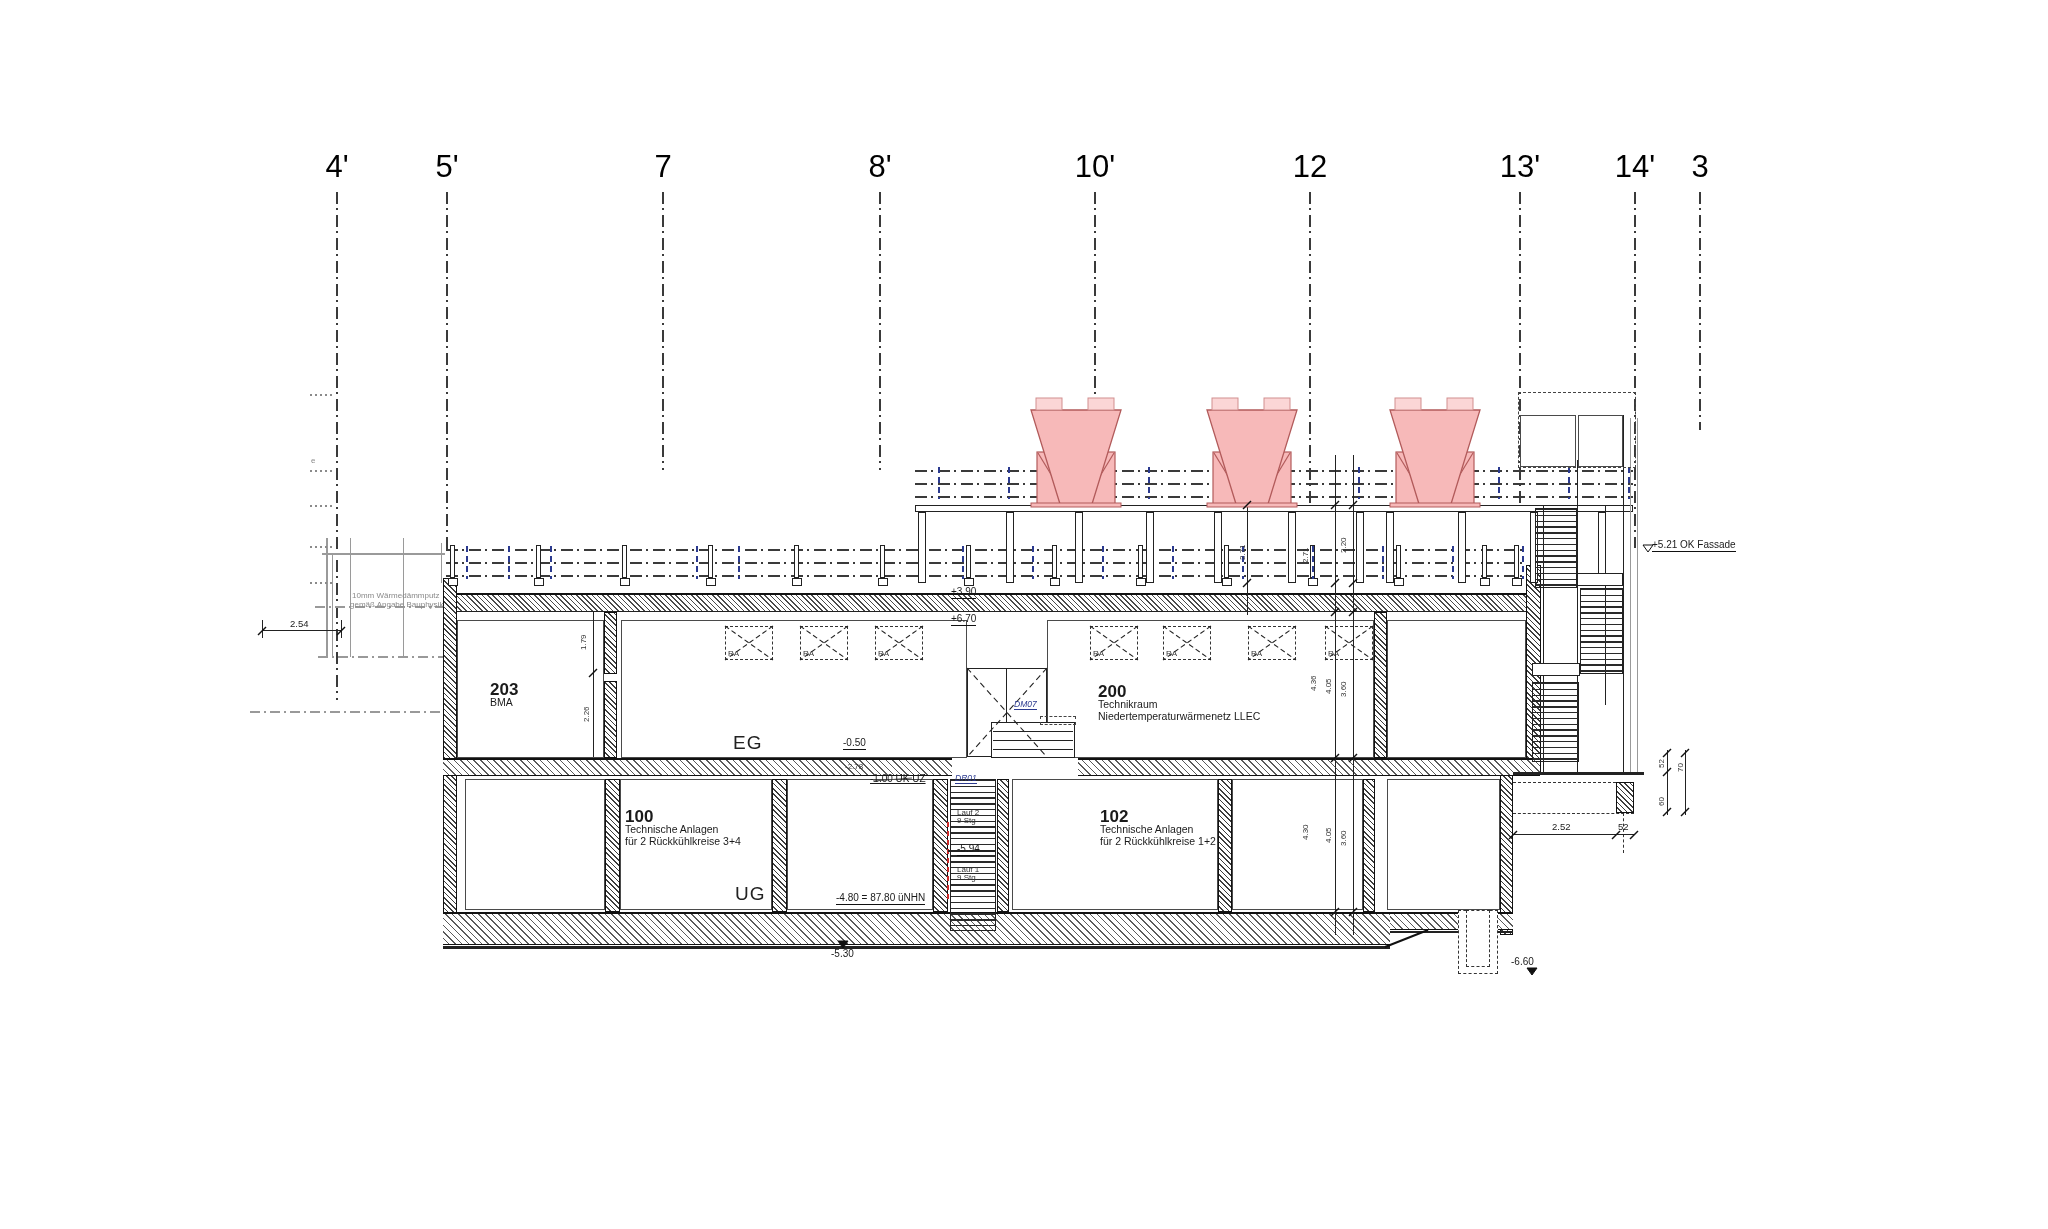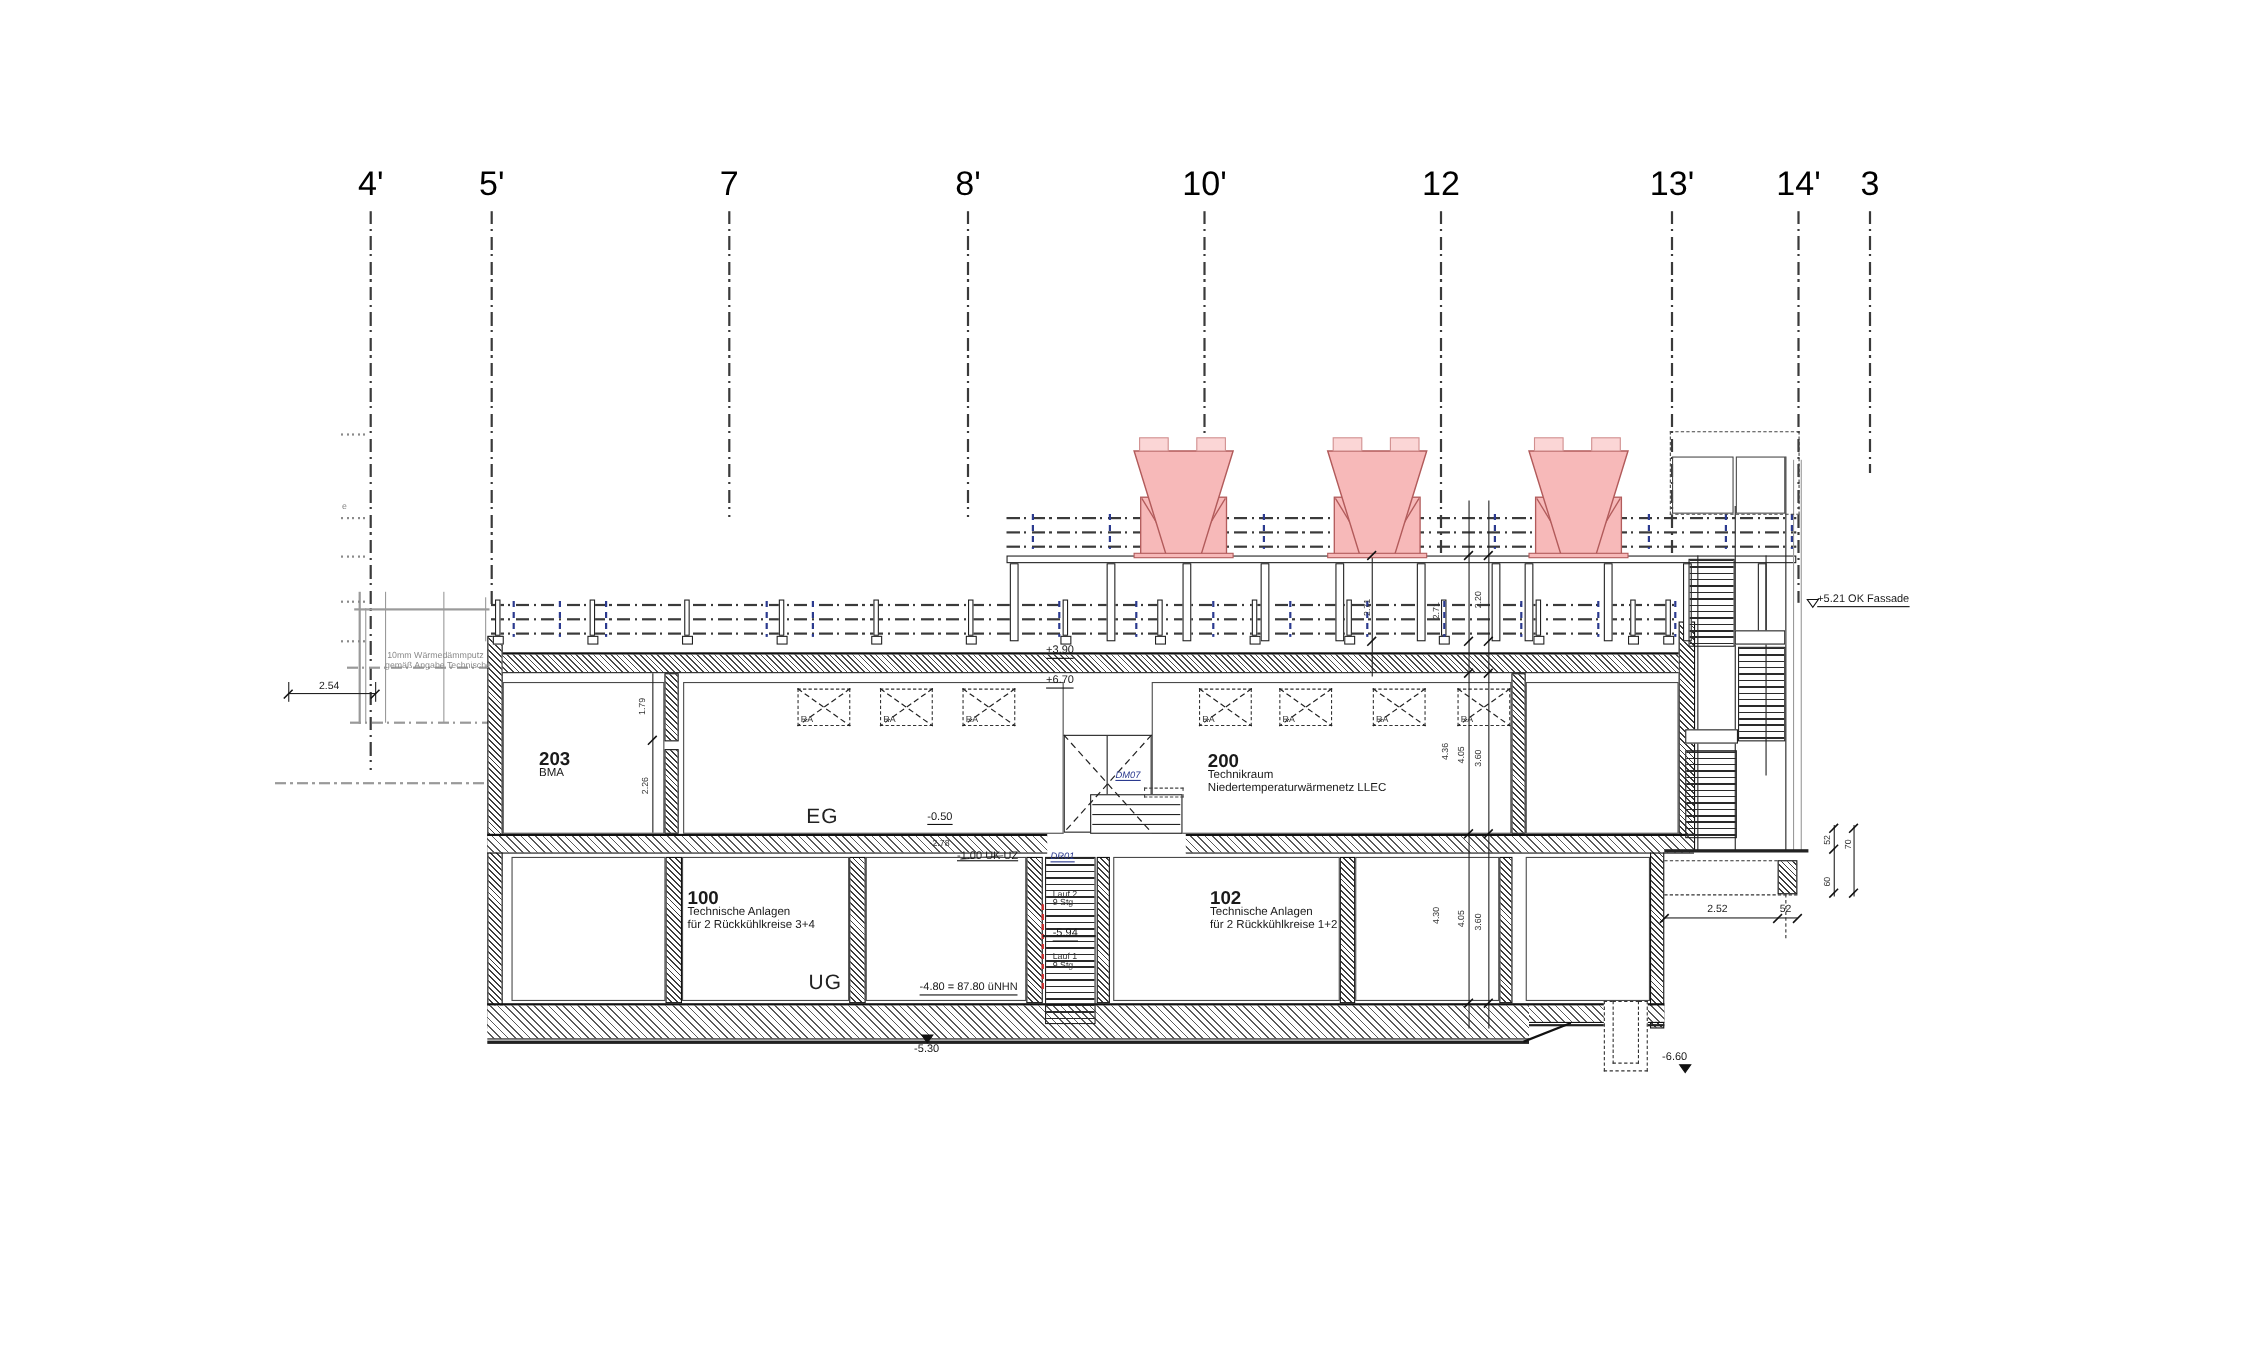--- a/index.html
+++ b/index.html
@@ -332,21 +332,21 @@
       <div class="txt lvl-plain" style="left: 1511px; top: 956px;">-6.60</div>
       <div class="txt lvl" style="left: 1652px; top: 539px;">+5.21 OK Fassade</div>
       <div class="txt lvl" style="left: 957px; top: 843px;">-5.94</div>
       <div class="txt blue" style="left: 1014px; top: 700px;">DM07</div>
       <div class="txt blue" style="left: 955px; top: 774px;">DR01</div>
       <div class="txt tiny" style="left: 957px; top: 809px;">Lauf 2</div>
       <div class="txt tiny" style="left: 957px; top: 817px;">9 Stg</div>
       <div class="txt tiny" style="left: 957px; top: 866px;">Lauf 1</div>
       <div class="txt tiny" style="left: 957px; top: 874px;">9 Stg</div>
       <div class="txt tiny gray" style="left: 352px; top: 592px;">10mm Wärmedämmputz</div>
-      <div class="txt tiny gray" style="left: 350px; top: 601px;">gemäß Angabe Technische</div>
+      <div class="txt tiny gray" style="left: 350px; top: 601px;">gemäß Angabe Bauphysik</div>
       <div class="txt tiny gray" style="left: 311px; top: 457px;">e</div>
       <div class="txt dim" style="left: 290px; top: 619px;">2.54</div>
       <div class="txt dim" style="left: 1552px; top: 822px;">2.52</div>
       <div class="txt dim" style="left: 1618px; top: 822px;">52</div>
       <div class="txt dimrot" style="left: 580px; top: 650px;">1.79</div>
       <div class="txt dimrot" style="left: 583px; top: 722px;">2.26</div>
       <div class="txt dimrot" style="left: 1239px; top: 560px;">2.71</div>
       <div class="txt dimrot" style="left: 1302px; top: 563px;">2.71</div>
       <div class="txt dimrot" style="left: 1340px; top: 553px;">2.20</div>
       <div class="txt dimrot" style="left: 1310px; top: 691px;">4.36</div>

